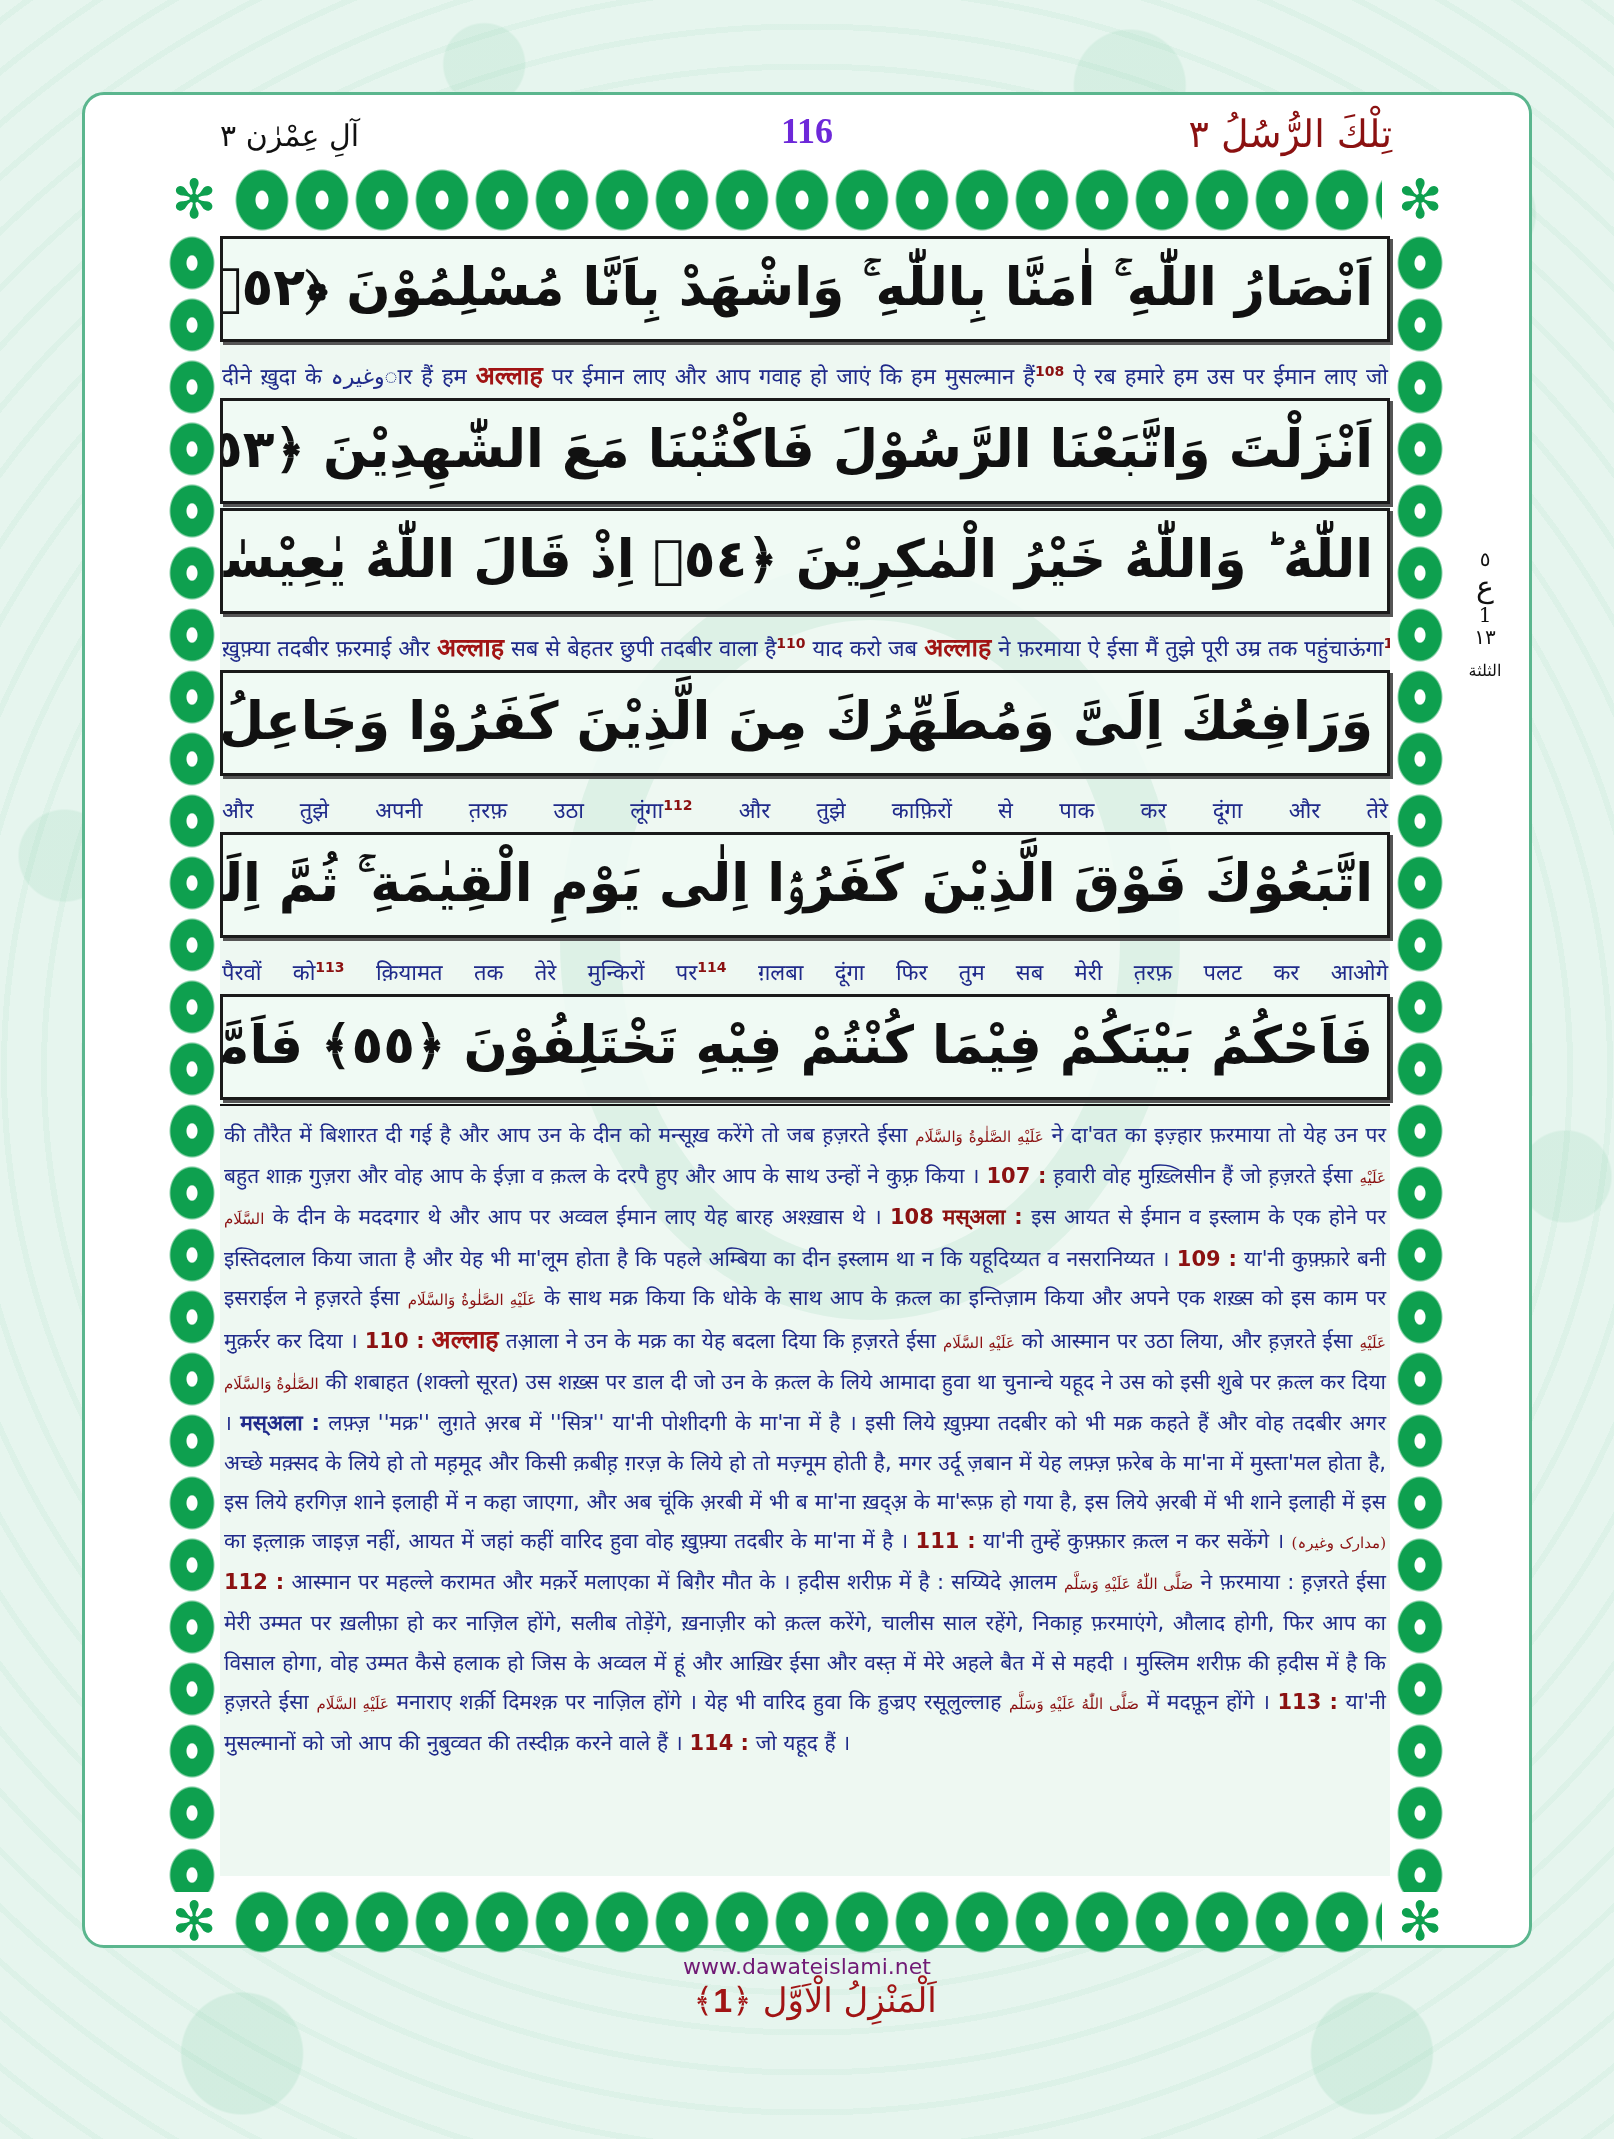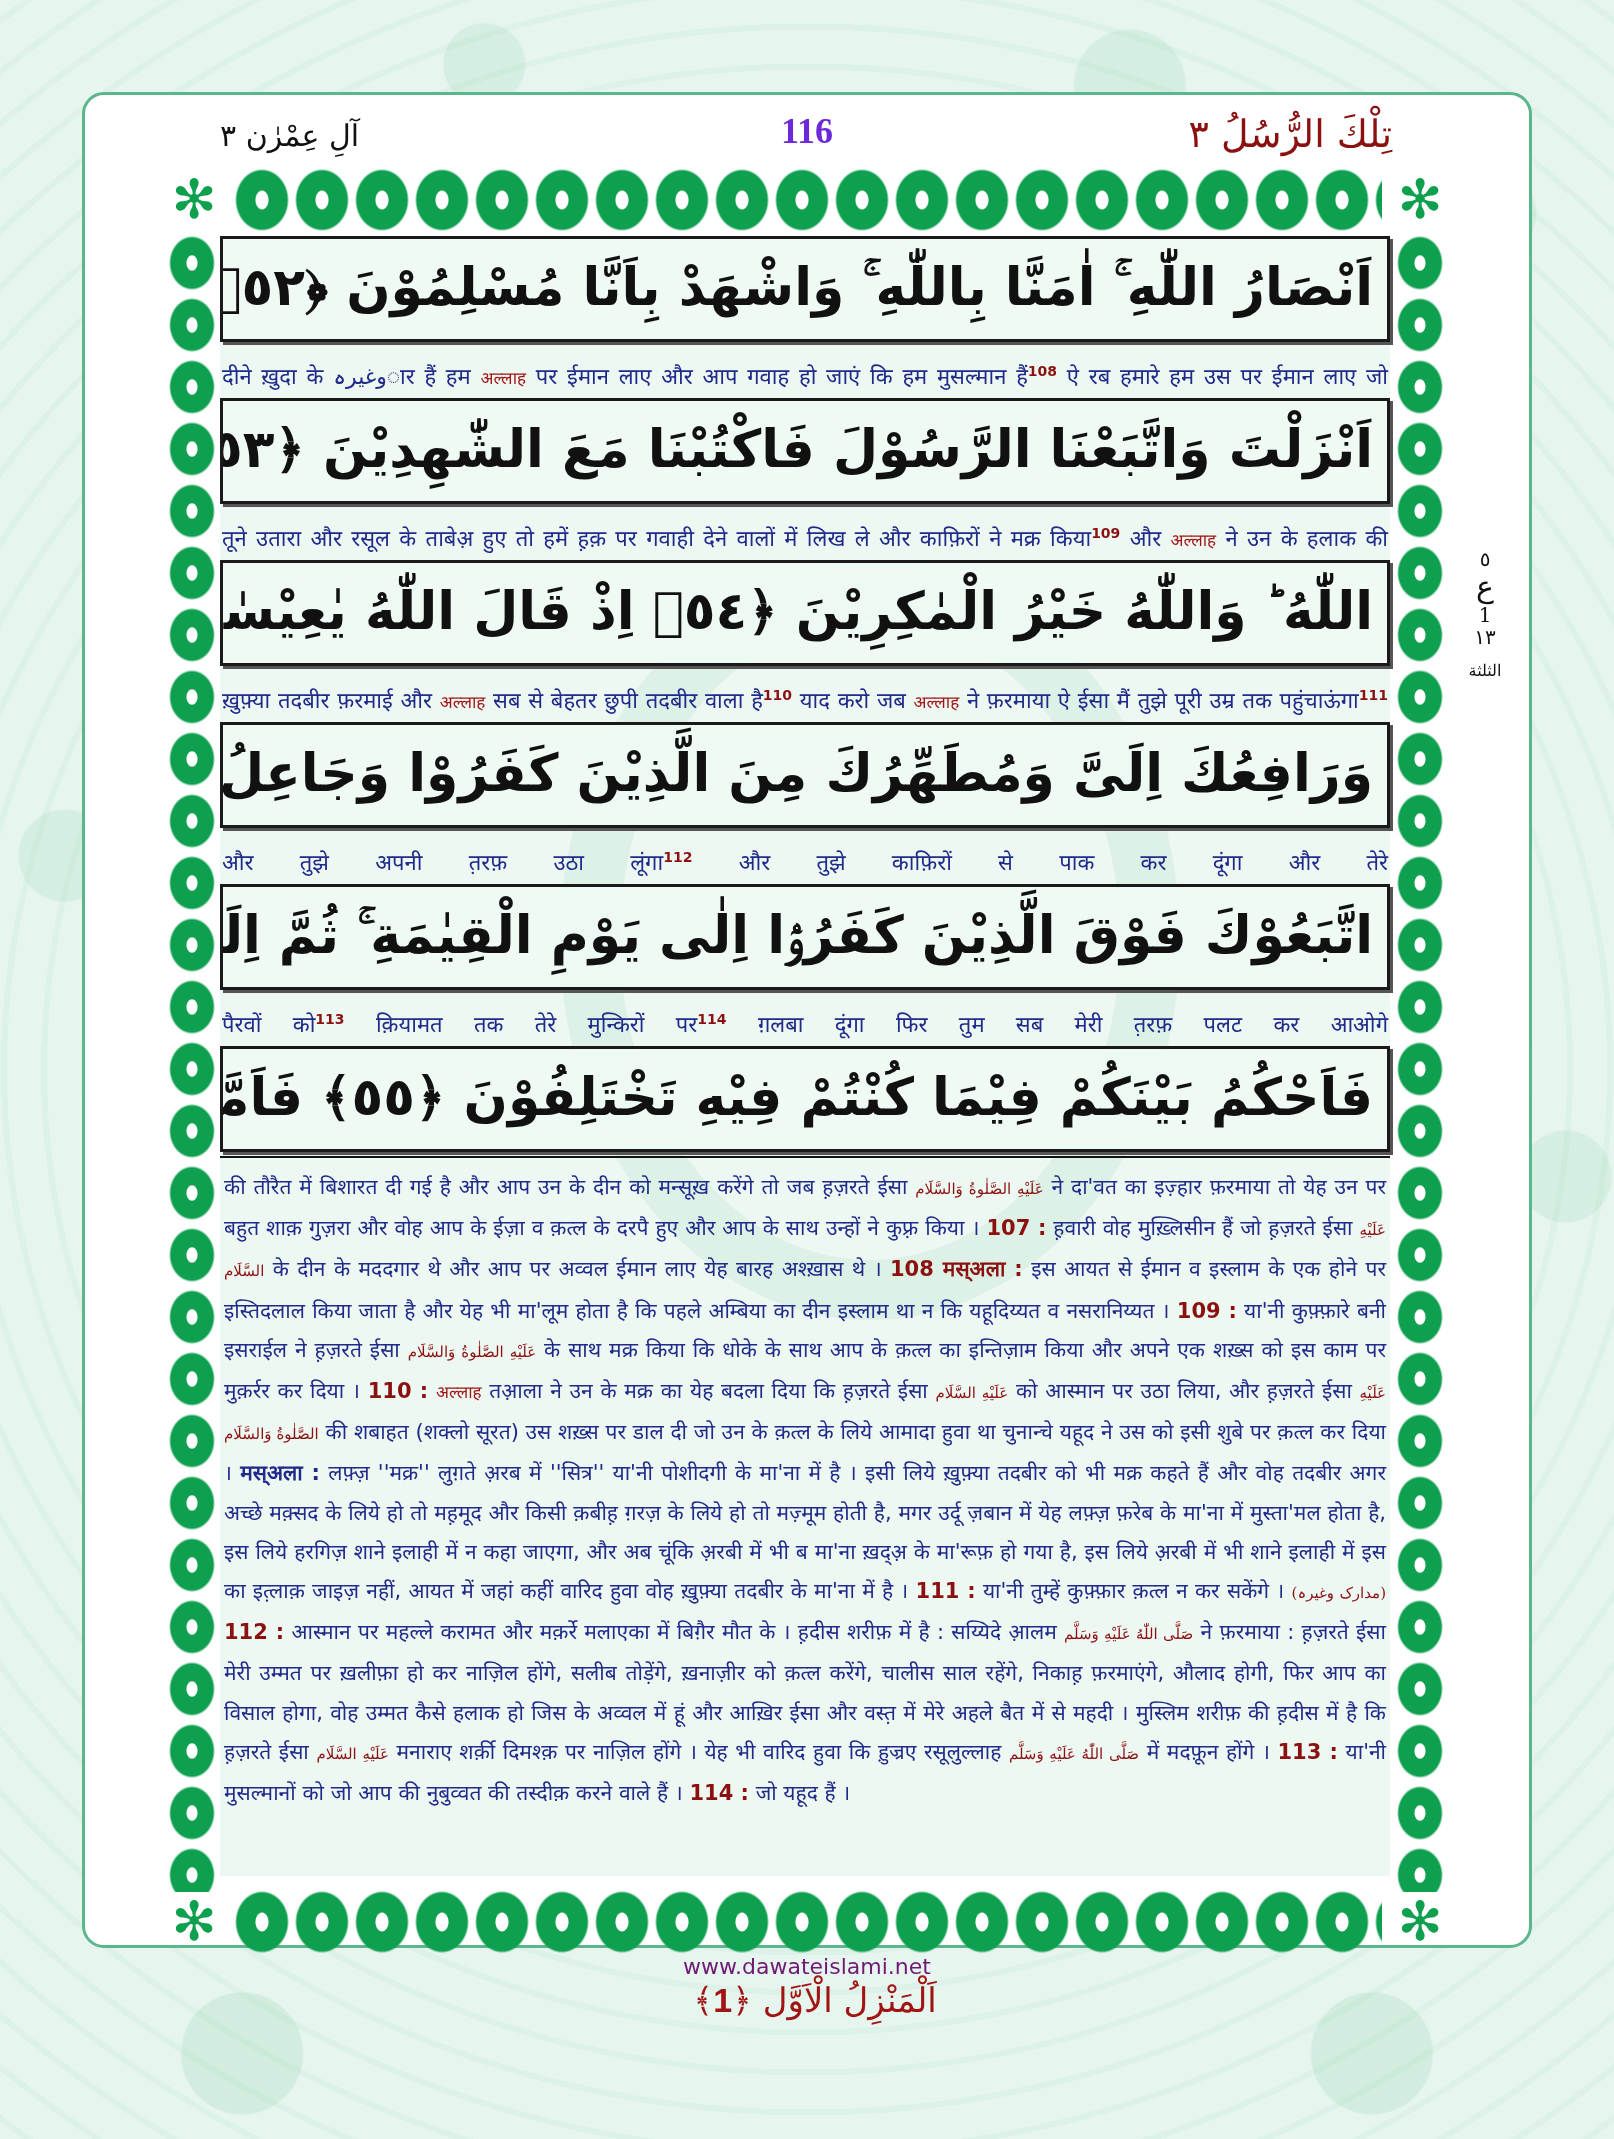--- a/index.html
+++ b/index.html
@@ -78,21 +78,21 @@
     position: absolute; inset: 0; direction: rtl; text-align: justify;
     font-family: "DejaVu Sans", sans-serif; font-weight: bold;
     font-size: 52px; line-height: 96px; color: #111; padding: 0 14px;
     white-space: nowrap; overflow: hidden; text-align-last: justify;
   }
   .trans {
     height: 52px; line-height: 50px; font-size: 22px; color: #1f2a8a;
     white-space: nowrap; overflow: hidden; text-align: justify; text-align-last: justify;
     padding: 0 2px;
   }
-  .allah { color: #a11414; font-weight: normal; font-size: 17px; margin-top: 42px; }
+  .allah { color: #a11414; font-weight: bold; font-size: 25px; margin-top: 42px; }
   .sup { color: #8b1111; font-weight: bold; font-size: 14px; vertical-align: super; }
   .rule { height: 2px; background: #111; margin: 2px 0 10px 0; }
   .notes {
     font-size: 21px; line-height: 39.2px; color: #1f2a8a; text-align: justify;
     padding: 0 4px;
   }
   .notes .num { color: #8b1111; font-weight: bold; }
   .notes .bold { font-weight: bold; }
   .notes .honor { color: #8b1111; font-family: "DejaVu Serif", serif; font-size: 15px; }
   .side-ruku {
@@ -144,21 +144,20 @@
 
 <div class="content">
   <div id="verses">
       <div class="ayah-box">
         <div class="ayah-text">اَنْصَارُ اللّٰهِ ۚ اٰمَنَّا بِاللّٰهِ ۚ وَاشْهَدْ بِاَنَّا مُسْلِمُوْنَ ﴿٥٢﴾ رَبَّنَاۤ اٰمَنَّا بِمَاۤ</div>
       </div>
       <div class="trans"><span>दीने ख़ुदा के وغیرہार हैं    हम </span><span class="allah">अल्लाह</span><span> पर ईमान लाए और आप गवाह हो जाएं कि हम मुसल्मान हैं</span><span class="sup">108</span><span>    ऐ रब हमारे हम उस पर ईमान लाए जो</span></div>
       <div class="ayah-box">
         <div class="ayah-text">اَنْزَلْتَ وَاتَّبَعْنَا الرَّسُوْلَ فَاكْتُبْنَا مَعَ الشّٰهِدِيْنَ ﴿٥٣﴾ وَمَكَرُوْا وَمَكَرَ</div>
       </div>
-      <div class="trans"><span>तूने उतारा और रसूल के ताबेअ़ हुए तो हमें ह़क़ पर गवाही देने वालों में लिख ले    और काफ़िरों ने मक्र किया</span><span class="sup">109</span><span> और </span><span class="allah">अल्लाह</span><span> ने उन के हलाक की</span></div>
       <div class="ayah-box">
         <div class="ayah-text">اللّٰهُ ؕ وَاللّٰهُ خَيْرُ الْمٰكِرِيْنَ ﴿٥٤﴾ اِذْ قَالَ اللّٰهُ يٰعِيْسٰۤى اِنِّىْ مُتَوَفِّيْكَ</div>
       </div>
       <div class="trans"><span>ख़ुफ़्या तदबीर फ़रमाई    और </span><span class="allah">अल्लाह</span><span> सब से बेहतर छुपी तदबीर वाला है</span><span class="sup">110</span><span>    याद करो जब </span><span class="allah">अल्लाह</span><span> ने फ़रमाया ऐ ईसा मैं तुझे पूरी उम्र तक पहुंचाऊंगा</span><span class="sup">111</span></div>
       <div class="ayah-box">
         <div class="ayah-text">وَرَافِعُكَ اِلَىَّ وَمُطَهِّرُكَ مِنَ الَّذِيْنَ كَفَرُوْا وَجَاعِلُ الَّذِيْنَ</div>
       </div>
       <div class="trans"><span>और   तुझे   अपनी   त़रफ़   उठा   लूंगा</span><span class="sup">112</span><span>   और   तुझे   काफ़िरों   से   पाक   कर   दूंगा   और   तेरे</span></div>
       <div class="ayah-box">
         <div class="ayah-text">اتَّبَعُوْكَ فَوْقَ الَّذِيْنَ كَفَرُوْۤا اِلٰى يَوْمِ الْقِيٰمَةِ ۚ ثُمَّ اِلَىَّ مَرْجِعُكُمْ</div>

